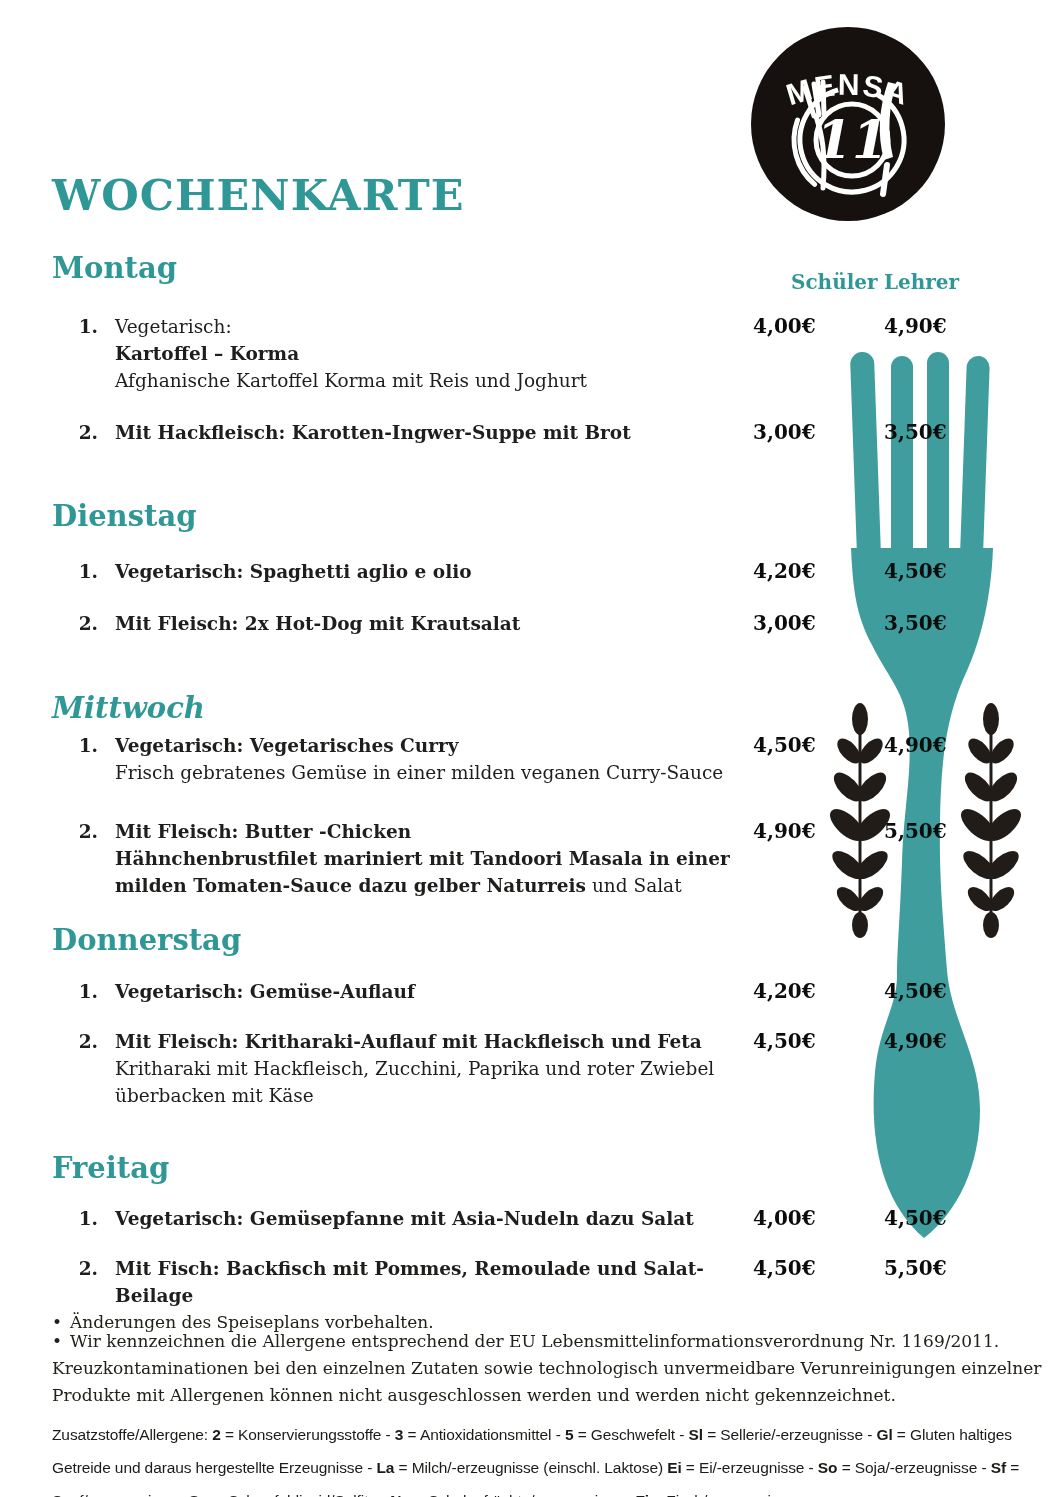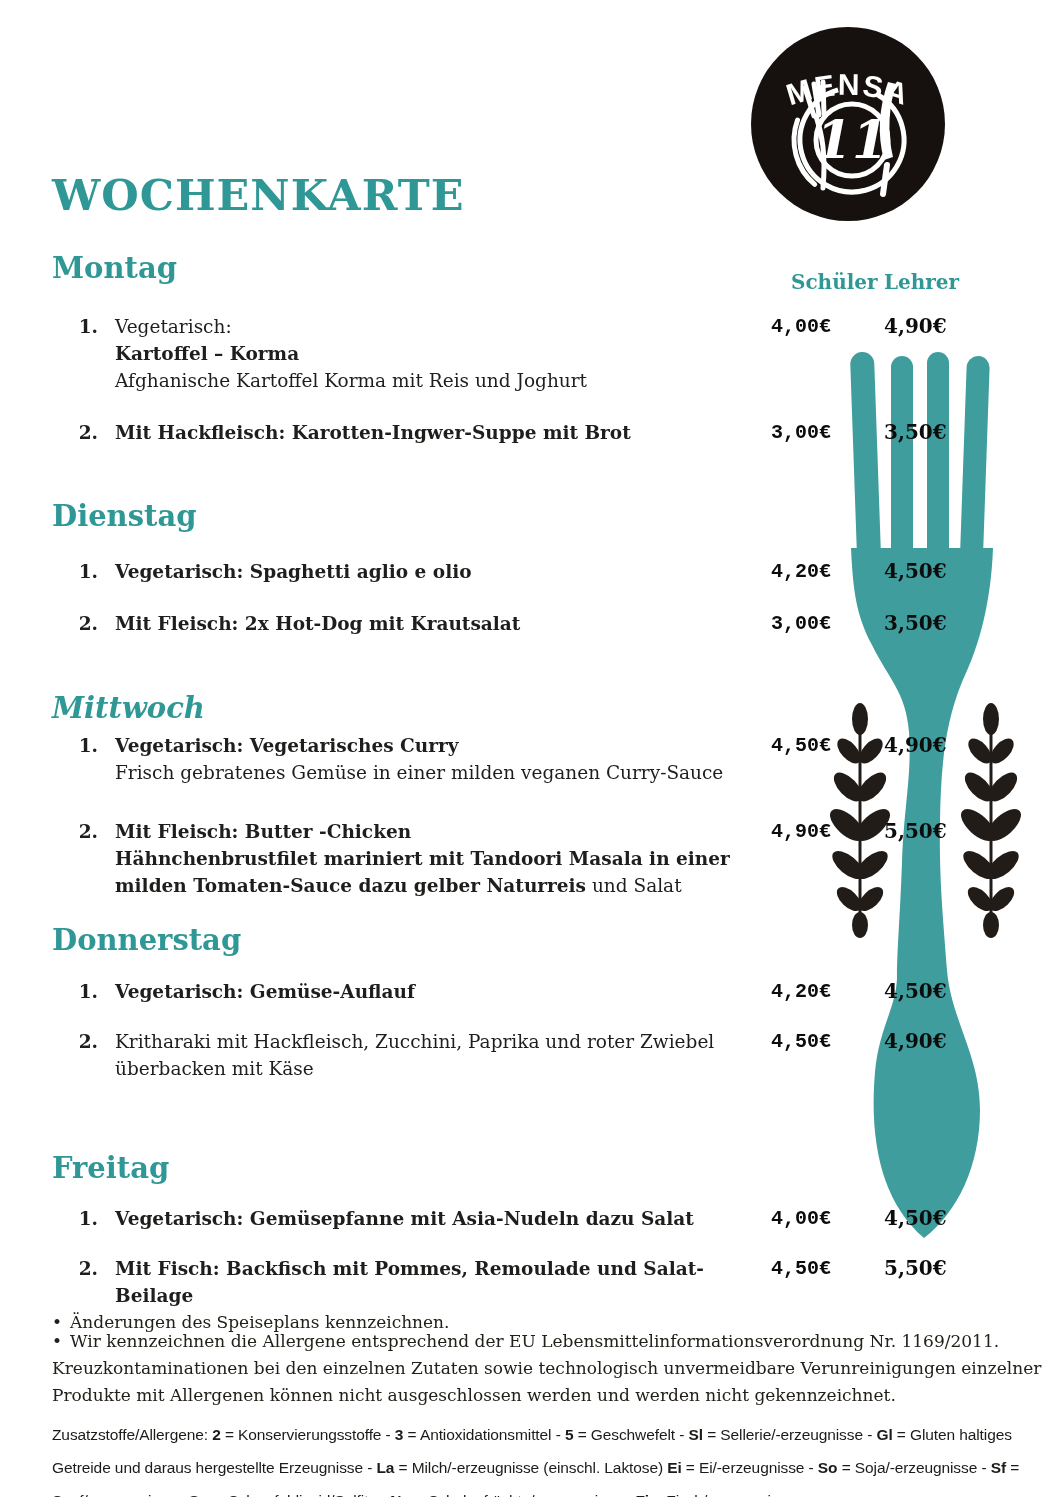--- a/index.html
+++ b/index.html
@@ -15,21 +15,21 @@
   .ch-s{left:791px;} .ch-t{left:884px;}
   .day{position:absolute;left:0;right:0;padding-left:52px;}
   .day-h{margin:0;font-size:29px;line-height:36px;font-weight:700;color:#2f9796;}
   .day-h.it{font-style:italic;}
   .item{position:relative;display:flex;align-items:flex-start;}
   .num{width:46px;text-align:right;font-weight:700;font-size:18.5px;line-height:27px;flex:0 0 46px;}
   .itemtext{margin-left:17px;width:620px;font-size:18.5px;line-height:27px;}
   .line{min-height:27px;}
   .b{font-weight:700;}
   .price{position:absolute;top:0;font-size:20px;font-weight:700;line-height:27px;color:#0c0c0c;}
-  .ps{left:719px;font-family:Liberation Mono, monospace;} .pt{left:832px;}
+  .ps{left:701px;} .pt{left:832px;}
   .foot{position:absolute;left:52px;width:994px;font-size:17px;line-height:27px;color:#222019;}
   .foot .bullet{margin-right:8px;}
   .allerg{position:absolute;left:52px;top:1402px;width:994px;
           font-family:"Liberation Sans","DejaVu Sans",sans-serif;
           font-size:15.5px;line-height:33px;letter-spacing:-0.1px;color:#1c1b18;}
 </style>
 </head>
 <body>
 
 <div class="page">
@@ -177,20 +177,21 @@
         <span class="num">1.</span>
         <div class="itemtext">
           <div class="line"><span class="b">Vegetarisch: Gemüse-Auflauf</span></div>
         </div>
         <span class="price ps">4,20€</span>
         <span class="price pt">4,50€</span>
       </div>
       <div class="item" style="margin-top:23px">
         <span class="num">2.</span>
         <div class="itemtext">
+          <div class="line"><span class="b">Mit Fleisch: Kritharaki-Auflauf mit Hackfleisch und Feta</span></div>
           <div class="line"><span>Kritharaki mit Hackfleisch, Zucchini, Paprika und roter Zwiebel überbacken mit Käse</span></div>
         </div>
         <span class="price ps">4,50€</span>
         <span class="price pt">4,90€</span>
       </div>
     </section>
 
     <section class="day" style="top:1150px">
       <h2 class="day-h">Freitag</h2>
       <div class="item" style="margin-top:19px">
@@ -204,20 +205,20 @@
       <div class="item" style="margin-top:23px">
         <span class="num">2.</span>
         <div class="itemtext">
           <div class="line"><span class="b">Mit Fisch: Backfisch mit Pommes, Remoulade und Salat-Beilage</span></div>
         </div>
         <span class="price ps">4,50€</span>
         <span class="price pt">5,50€</span>
       </div>
     </section>
 
-    <p class="foot" style="top:1292px"><span class="bullet">•</span><span>Änderungen des Speiseplans kennzeichnen.</span></p>
+    <p class="foot" style="top:1292px"><span class="bullet">•</span><span>Änderungen des Speiseplans vorbehalten.</span></p>
 
     <p class="foot" style="top:1328px;margin:0"><span class="bullet">•</span><span>Wir kennzeichnen die Allergene entsprechend der EU Lebensmittelinformationsverordnung Nr. 1169/2011. Kreuzkontaminationen bei den einzelnen Zutaten sowie technologisch unvermeidbare Verunreinigungen einzelner Produkte mit Allergenen können nicht ausgeschlossen werden und werden nicht gekennzeichnet.</span></p>
 
     <p class="allerg"><span>Zusatzstoffe/Allergene: </span><span class="b">2</span><span> = Konservierungsstoffe - </span><span class="b">3</span><span> = Antioxidationsmittel - </span><span class="b">5</span><span> = Geschwefelt - </span><span class="b">Sl</span><span> = Sellerie/-erzeugnisse - </span><span class="b">Gl</span><span> = Gluten haltiges Getreide und daraus hergestellte Erzeugnisse - </span><span class="b">La</span><span> = Milch/-erzeugnisse (einschl. Laktose) </span><span class="b">Ei</span><span> = Ei/-erzeugnisse - </span><span class="b">So</span><span> = Soja/-erzeugnisse - </span><span class="b">Sf</span><span> = Senf/-erzeugnisse - </span><span class="b">Sw</span><span> = Schwefeldioxid/Sulfite - </span><span class="b">Nu</span><span> = Schalenfrüchte/-erzeugnisse - </span><span class="b">Fi</span><span> = Fisch/-erzeugnisse</span></p>
 
   </div>
 </div>
 
 </body></html>

